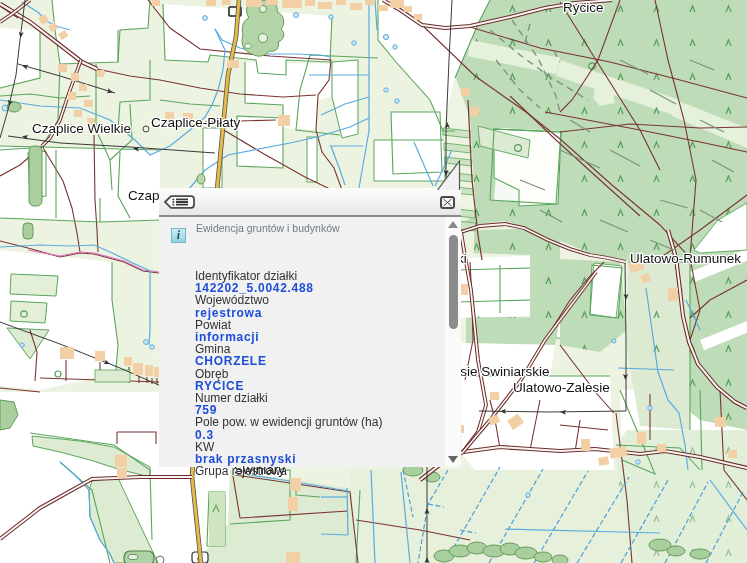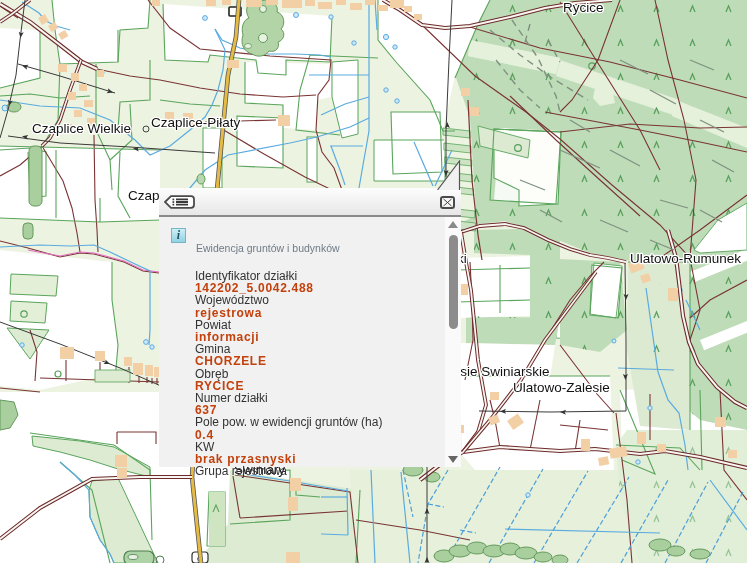--- a/index.html
+++ b/index.html
@@ -5,23 +5,23 @@
 html,body{margin:0;padding:0;}
 body{width:747px;height:563px;overflow:hidden;font-family:"Liberation Sans",sans-serif;position:relative;background:#fff;}
 #map{position:absolute;left:0;top:0;}
 #popup{position:absolute;left:159px;top:188px;width:302px;height:279px;background:#f1f1f1;z-index:10;}
 #phead{position:absolute;left:0;top:0;width:302px;height:27px;background:linear-gradient(#fdfdfd,#e7e7e7);border-bottom:2px solid #8a8a8a;}
 #ptr{position:absolute;z-index:11;left:436px;top:160px;}
 .backbtn{position:absolute;left:5px;top:7px;}
 .closebtn{position:absolute;left:281px;top:8px;width:11px;height:9px;background:#f6f6f6;border:2px solid #4a4a4a;border-radius:3px;}
 .closebtn svg{position:absolute;left:0;top:0;}
 #ibox{position:absolute;left:12px;top:40px;width:13px;height:13px;background:linear-gradient(#cdeef6,#92d2e2);border:1px solid #74b6c6;color:#19535f;font-family:"Liberation Serif",serif;font-weight:bold;font-style:italic;font-size:12px;text-align:center;line-height:13px;}
-#ptitle{position:absolute;left:37px;top:54px;font-size:10.5px;color:#6e7b87;}
+#ptitle{position:absolute;left:37px;top:34px;font-size:10.5px;color:#6e7b87;}
 #plist{position:absolute;left:36px;top:82px;width:240px;font-size:12px;line-height:12.2px;color:#333;}
-#plist b{color:#c2410c;letter-spacing:0.7px;}
+#plist b{color:#1d4ed8;letter-spacing:0.7px;}
 #scroll{position:absolute;right:0;top:29px;width:16px;height:250px;background:#fafafa;}
 #thumb{position:absolute;left:3.5px;top:18px;width:9px;height:94px;background:#8c8c8c;border-radius:4.5px;}
 .uparr{position:absolute;left:3px;top:4px;width:0;height:0;border-left:5px solid transparent;border-right:5px solid transparent;border-bottom:7px solid #8a8a8a;}
 .dnarr{position:absolute;left:3px;top:239px;width:0;height:0;border-left:5px solid transparent;border-right:5px solid transparent;border-top:7px solid #666;}
 </style>
 </head>
 <body>
 <svg id="map" width="747" height="563">
 <rect width="747" height="563" fill="#edf3e1"></rect>
 <polygon points="52,0 150,0 148,28 120,30 118,62 60,64 55,30" fill="#ffffff"></polygon>
@@ -416,20 +416,20 @@
   </svg>
   <div class="closebtn">
         <svg width="11" height="9">
           <path d="M 1.5,1 L 9.5,8 M 9.5,1 L 1.5,8" stroke="#444" stroke-width="1"></path>
         </svg>
       </div>
  </div>
  <div id="ibox">i</div>
  <div id="ptitle">Ewidencja gruntów i budynków</div>
  <div id="plist">
-Identyfikator działki<br><b>142202_5.0042.488</b><br>Województwo<br><b>rejestrowa</b><br>Powiat<br><b>informacji</b><br>Gmina<br><b>CHORZELE</b><br>Obręb<br><b>RYCICE</b><br>Numer działki<br><b>637</b><br>Pole pow. w ewidencji gruntów (ha)<br><b>0.4</b><br>KW<br><b>brak przasnyski</b><br>Grupa rejestrowa
+Identyfikator działki<br><b>142202_5.0042.488</b><br>Województwo<br><b>rejestrowa</b><br>Powiat<br><b>informacji</b><br>Gmina<br><b>CHORZELE</b><br>Obręb<br><b>RYCICE</b><br>Numer działki<br><b>759</b><br>Pole pow. w ewidencji gruntów (ha)<br><b>0.3</b><br>KW<br><b>brak przasnyski</b><br>Grupa rejestrowa
  </div>
  <div id="scroll">
       <div class="uparr"></div>
       <div id="thumb"></div>
       <div class="dnarr"></div>
     </div>
 </div>
 
 </body></html>

